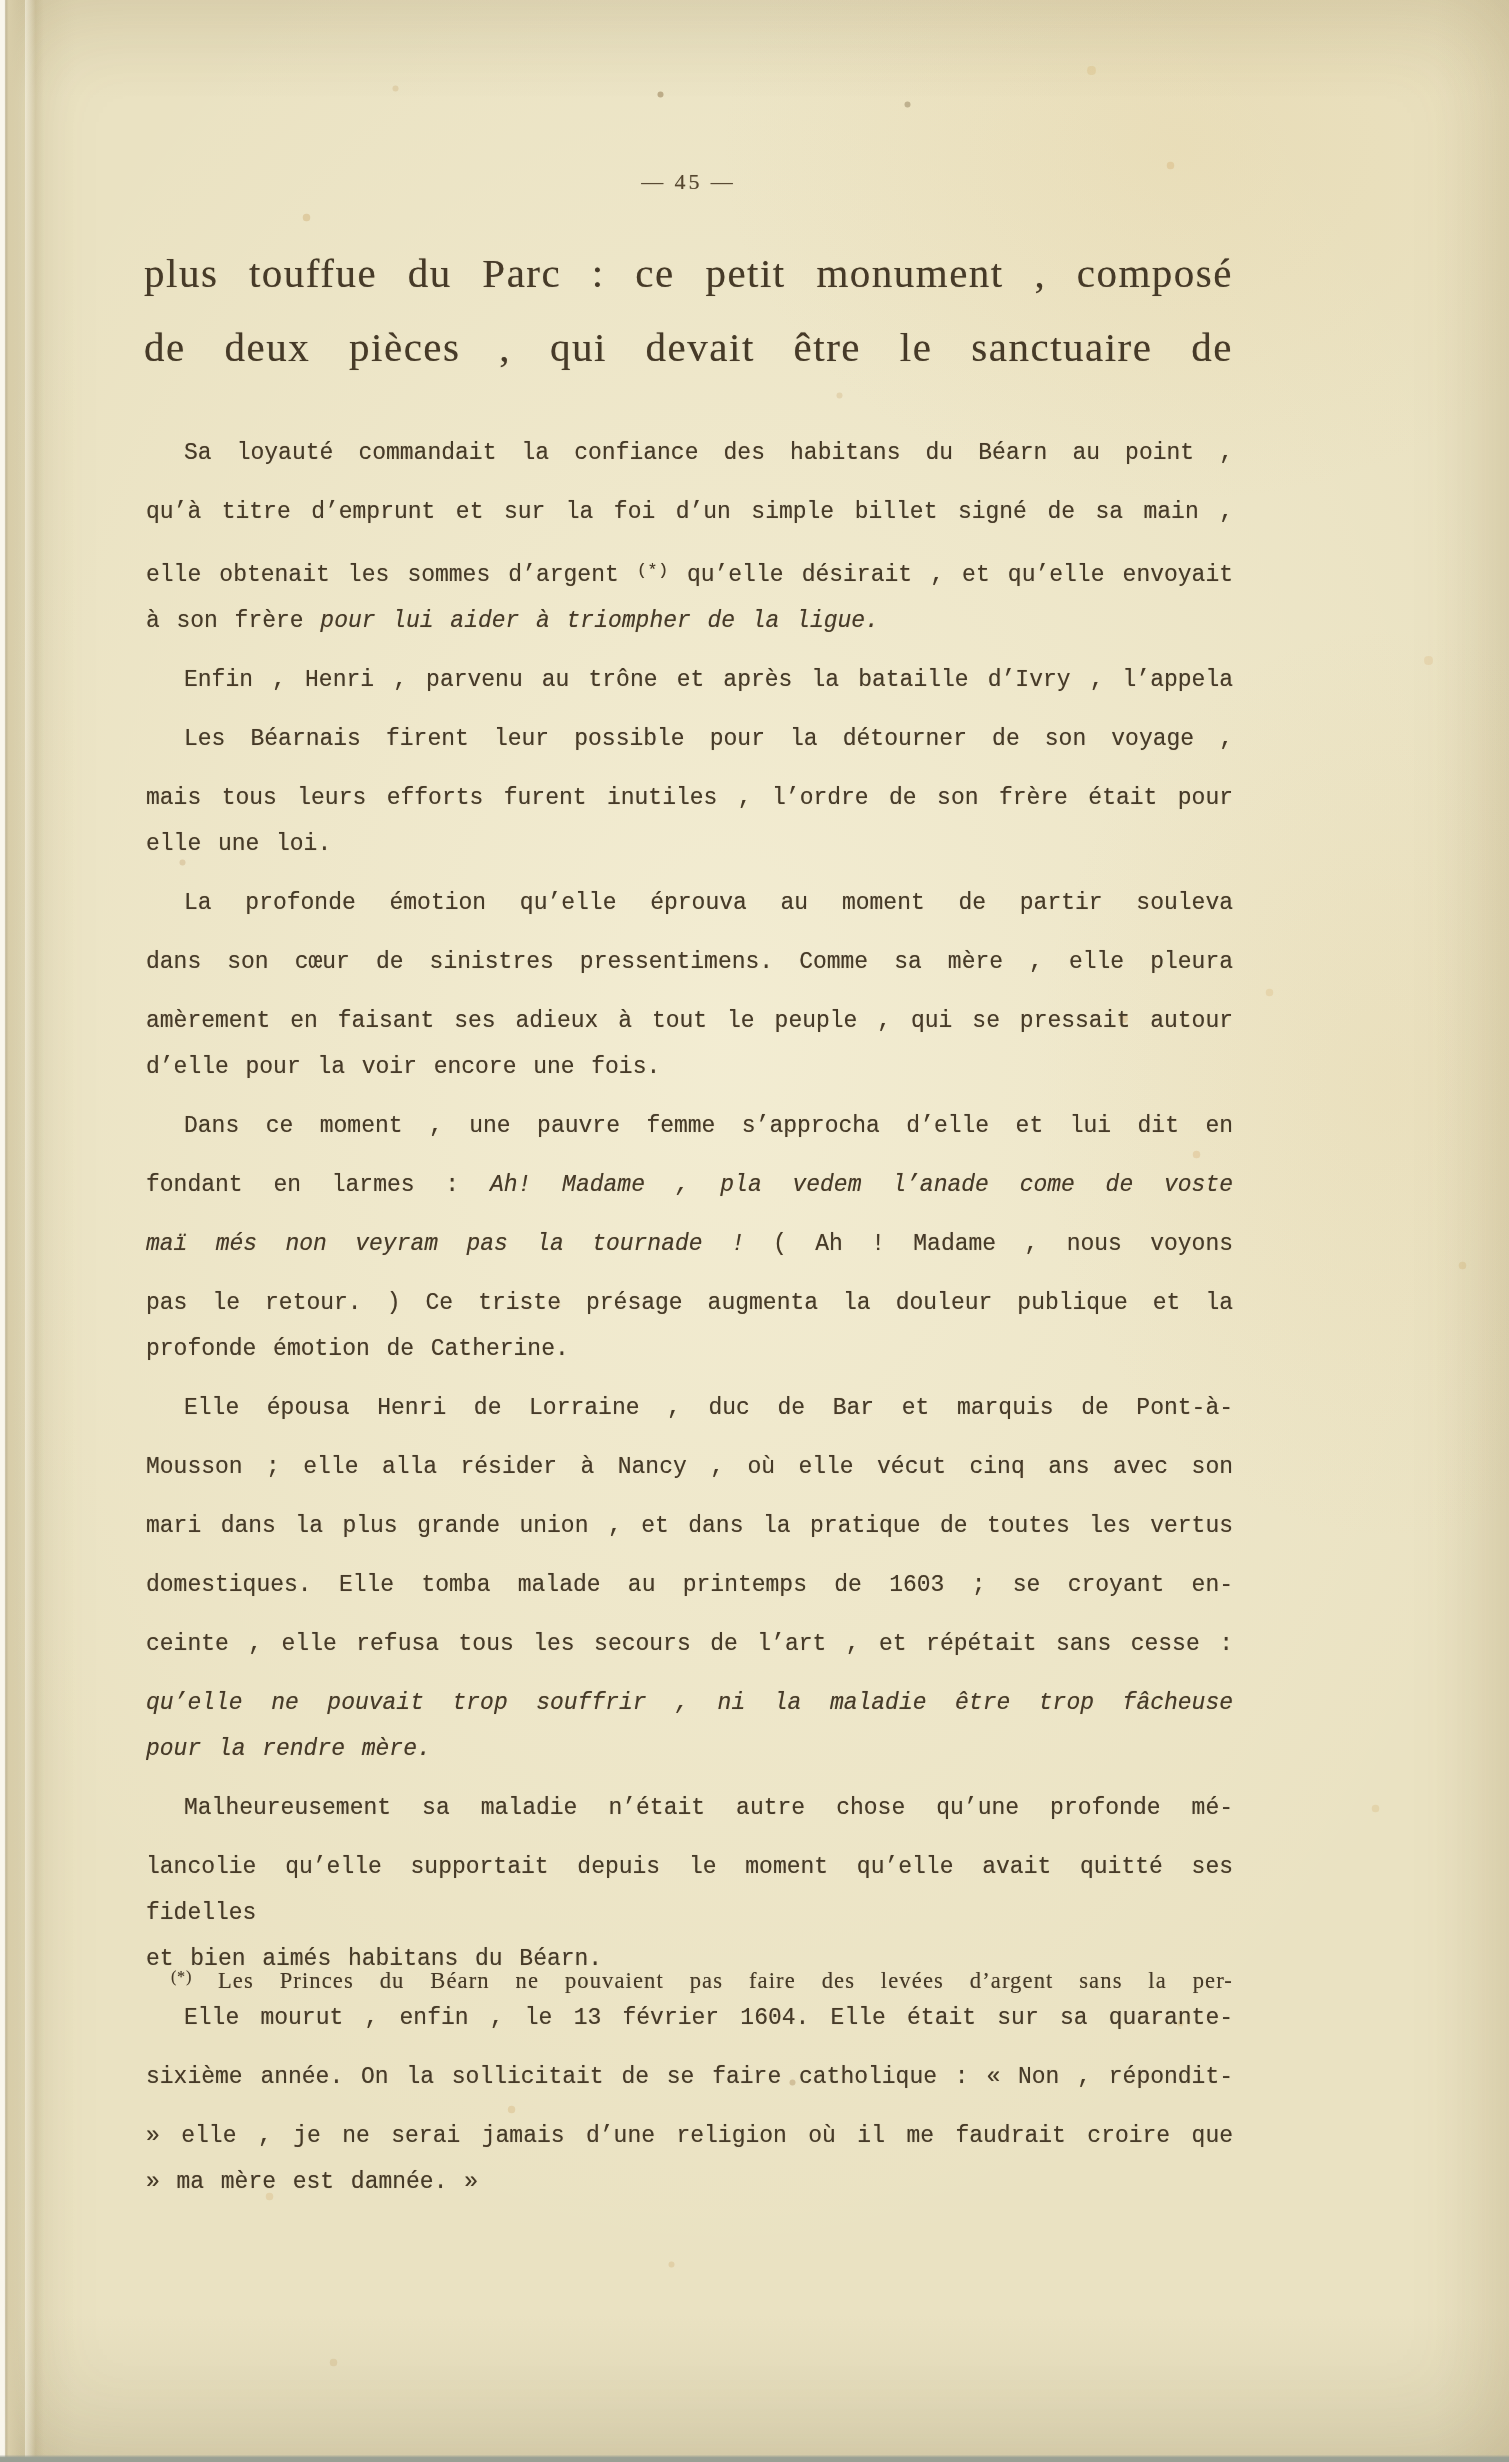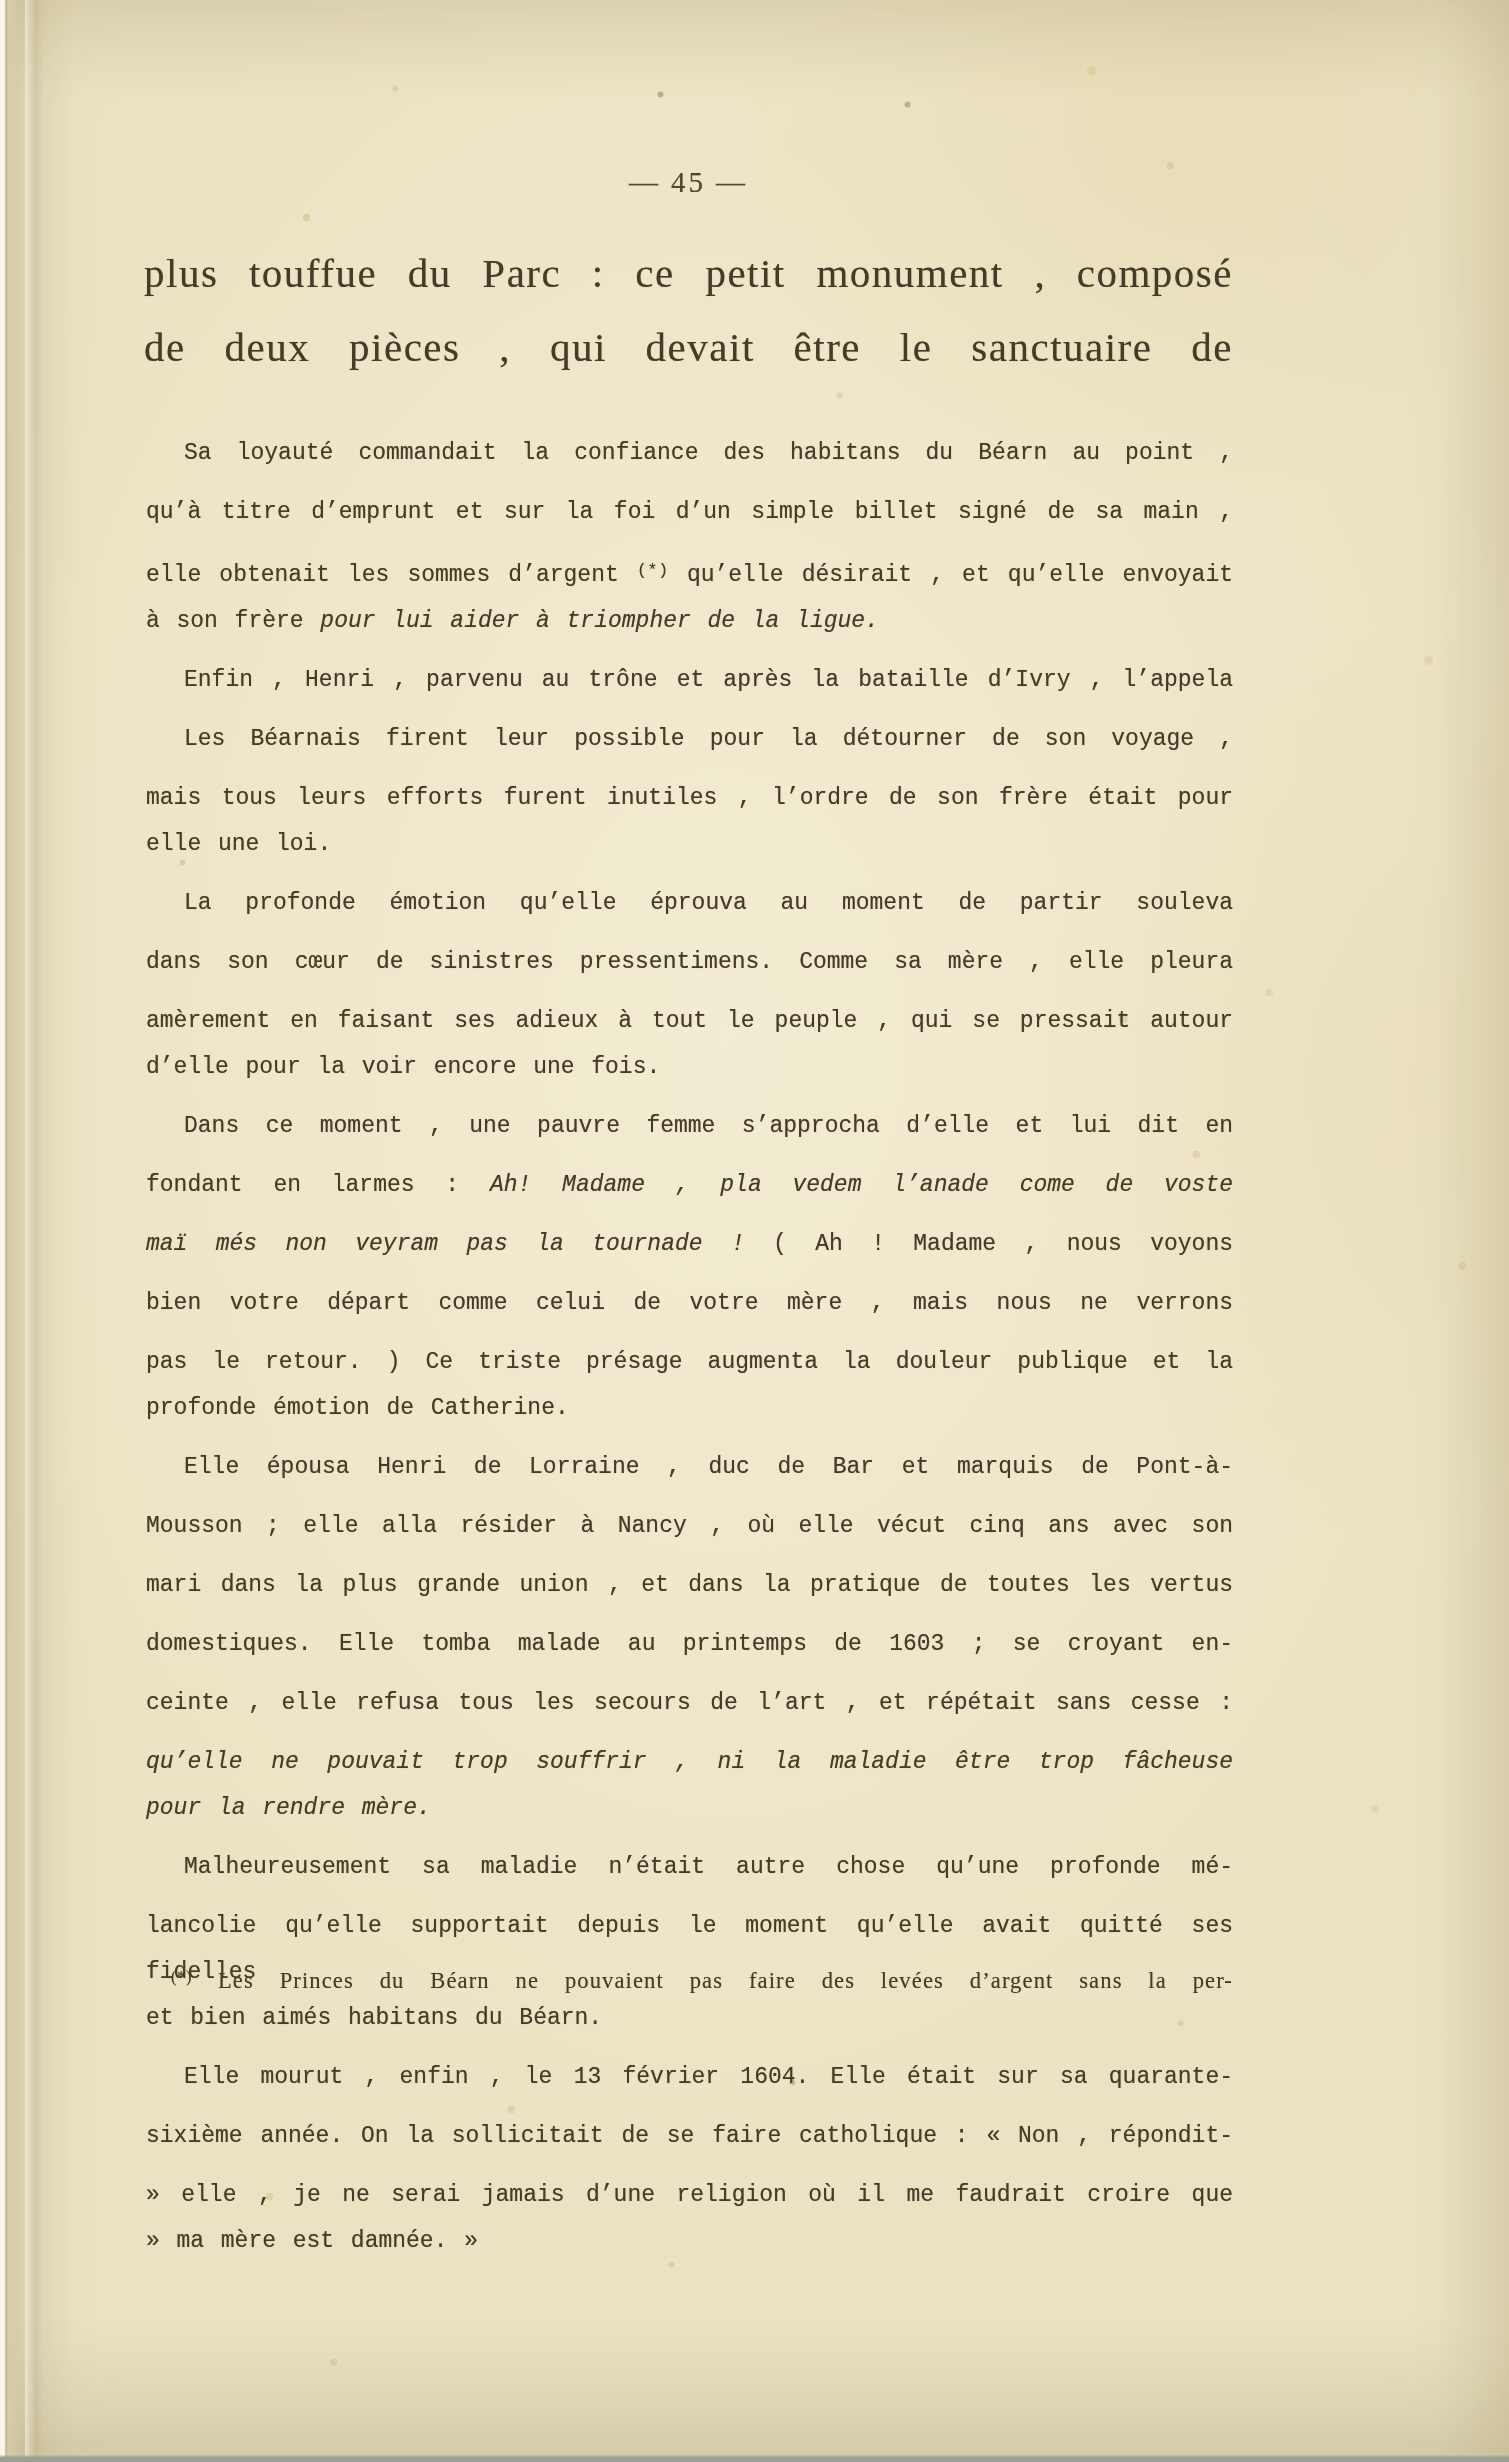--- a/index.html
+++ b/index.html
@@ -70,21 +70,21 @@
       181px 861px 0 1.5px rgba(170,120,55,0.22),
       219px 1641px 0 1.5px rgba(170,120,55,0.20),
       556px 1303px 0 1.5px rgba(180,128,58,0.20),
       838px 394px 0 1.5px rgba(180,128,58,0.18),
       394px 87px 0 1.5px rgba(180,128,58,0.18);
   }
   
   .pageno{
     position:absolute;left:211px;top:165px;width:955px;
     text-align:center;
-    font-size:29px;line-height:34px;
+    font-size:22px;line-height:34px;
     color:var(--pageno-ink);
     letter-spacing:2.9px;
     text-shadow:0 0 0.7px rgba(70,55,35,0.45);
   }
   .heading{
     position:absolute;left:144px;top:230px;width:1089px;
     font-size:41px;line-height:61px;
     letter-spacing:1.5px;word-spacing:5.1px;
     text-shadow:0 0 0.7px rgba(60,45,25,0.50);
   }
@@ -142,21 +142,20 @@
       <div>
         <div class="line just indent"><span>La profonde émotion qu’elle éprouva au moment de partir souleva</span></div>
         <div class="line just"><span>dans son cœur de sinistres pressentimens. Comme sa mère , elle pleura</span></div>
         <div class="line just"><span>amèrement en faisant ses adieux à tout le peuple , qui se pressait autour</span></div>
         <div class="line"><span>d’elle pour la voir encore une fois.</span></div>
       </div>
       <div>
         <div class="line just indent"><span>Dans ce moment , une pauvre femme s’approcha d’elle et lui dit en</span></div>
         <div class="line just"><span>fondant en larmes : </span><span class="it">Ah! Madame , pla vedem l’anade come de voste</span></div>
         <div class="line just"><span class="it">maï més non veyram pas la tournade !</span><span> ( Ah ! Madame , nous voyons</span></div>
-        <div class="line just"><span>bien votre départ comme celui de votre mère , mais nous ne verrons</span></div>
         <div class="line just"><span>pas le retour. ) Ce triste présage augmenta la douleur publique et la</span></div>
         <div class="line"><span>profonde émotion de Catherine.</span></div>
       </div>
       <div>
         <div class="line just indent"><span>Elle épousa Henri de Lorraine , duc de Bar et marquis de Pont-à-</span></div>
         <div class="line just"><span>Mousson ; elle alla résider à Nancy , où elle vécut cinq ans avec son</span></div>
         <div class="line just"><span>mari dans la plus grande union , et dans la pratique de toutes les vertus</span></div>
         <div class="line just"><span>domestiques. Elle tomba malade au printemps de 1603 ; se croyant en-</span></div>
         <div class="line just"><span>ceinte , elle refusa tous les secours de l’art , et répétait sans cesse :</span></div>
         <div class="line just"><span class="it">qu’elle ne pouvait trop souffrir , ni la maladie être trop fâcheuse</span></div>

